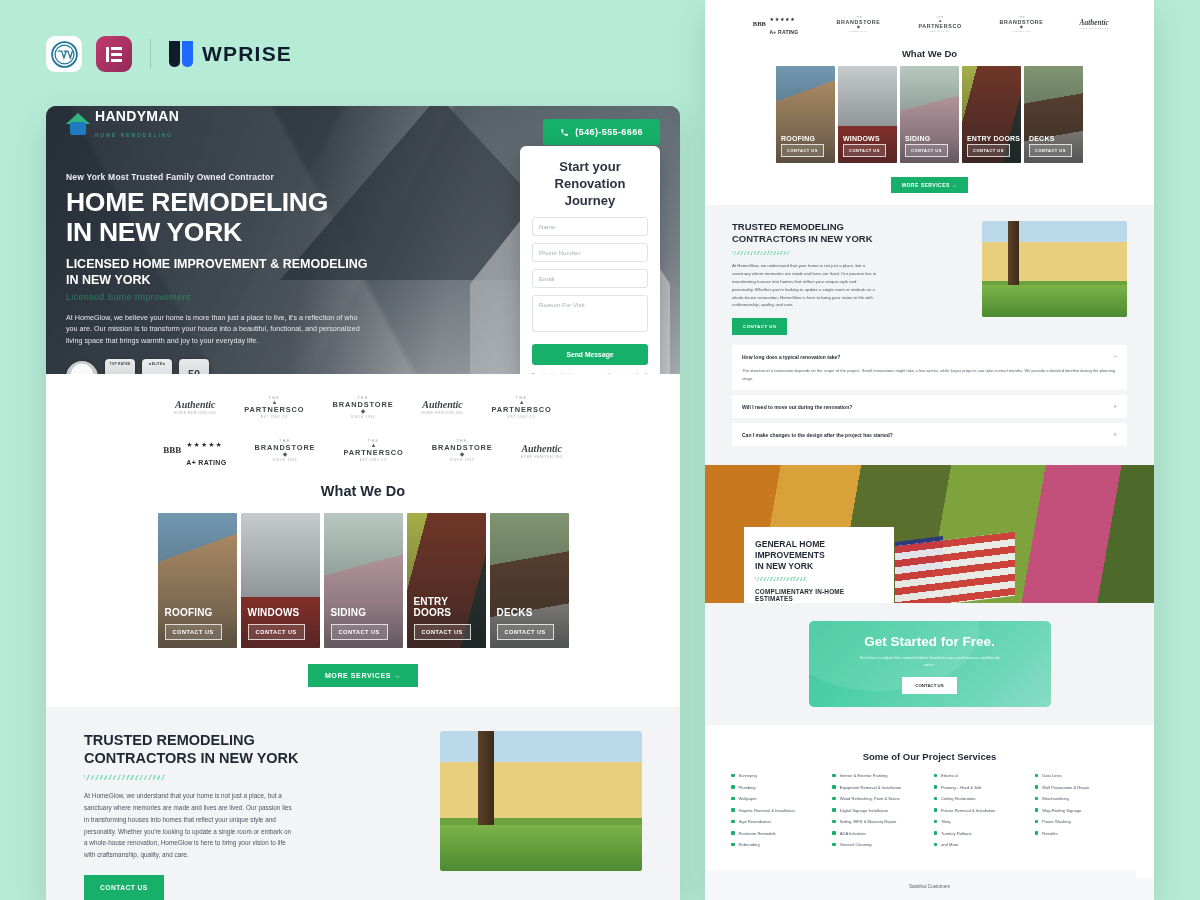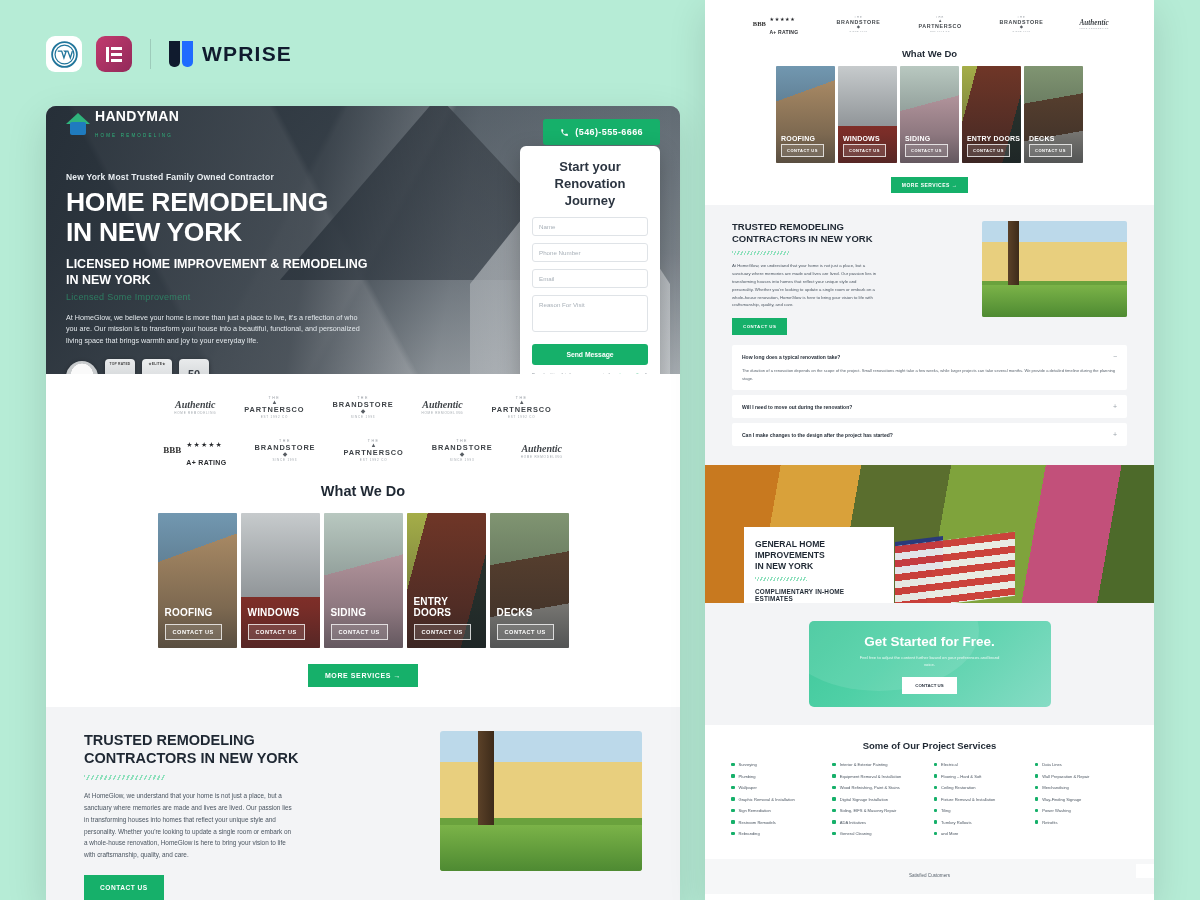--- a/index.html
+++ b/index.html
@@ -193,21 +193,21 @@
     background: linear-gradient(135deg,#3fc79a 0%,#4fd0a6 35%,#6cd6b6 70%,#86dcc5 100%);
     display: flex; flex-direction: column; align-items: center; justify-content: center; }
   .cta-box::before { content:""; position:absolute; left:-30px; top:-50px; width:200px; height:120px;
     background: rgba(255,255,255,.10); border-radius: 50%; }
   .cta-h { font-size: 13.5px; font-weight: bold; color: #fff; position: relative; }
   .cta-p { font-size: 4.2px; color: #eafaf4; text-align: center; margin-top: 6px; max-width: 140px; line-height: 1.6; position: relative; }
   .cta-btn { margin-top: 9px; background: #fff; color: #2b3440; border: none; font-size: 4.4px;
     font-weight: bold; padding: 6px 13px; cursor: pointer; position: relative; }
 
   .svc { background: #fff; padding: 15px 26px 16px; }
-  .svc-h { text-align: center; font-size: 9.5px; font-weight: bold; color: #1f2833; margin-bottom: 11px; }
+  .svc-h { text-align: center; font-size: 9.5px; font-weight: bold; color: #1f2833; margin-bottom: 11px; margin-top: 11px; }
   .svc-cols { display: flex; gap: 8px; }
   .svc-col { flex: 1; }
   .svc-li { display: flex; align-items: center; gap: 4px; margin-bottom: 6.5px; }
   .svc-dot { width: 3.5px; height: 3.5px; background: #16b06a; flex: none; border-radius: 1px; }
   .svc-tx { font-size: 4.1px; color: #4a5560; }
 
   .tst { background: #f6f7f8; padding: 14px 26px 16px; }
   .tst-eye { text-align: center; font-size: 4.6px; color: #5a646e; }
   .tst-h { text-align: center; font-size: 11px; font-weight: bold; color: #1f2833; margin-top: 3px; letter-spacing: .4px; }
   .r-footer-cap { position: absolute; right: 0; bottom: 22px; width: 18px; height: 14px; background: #fff; }

